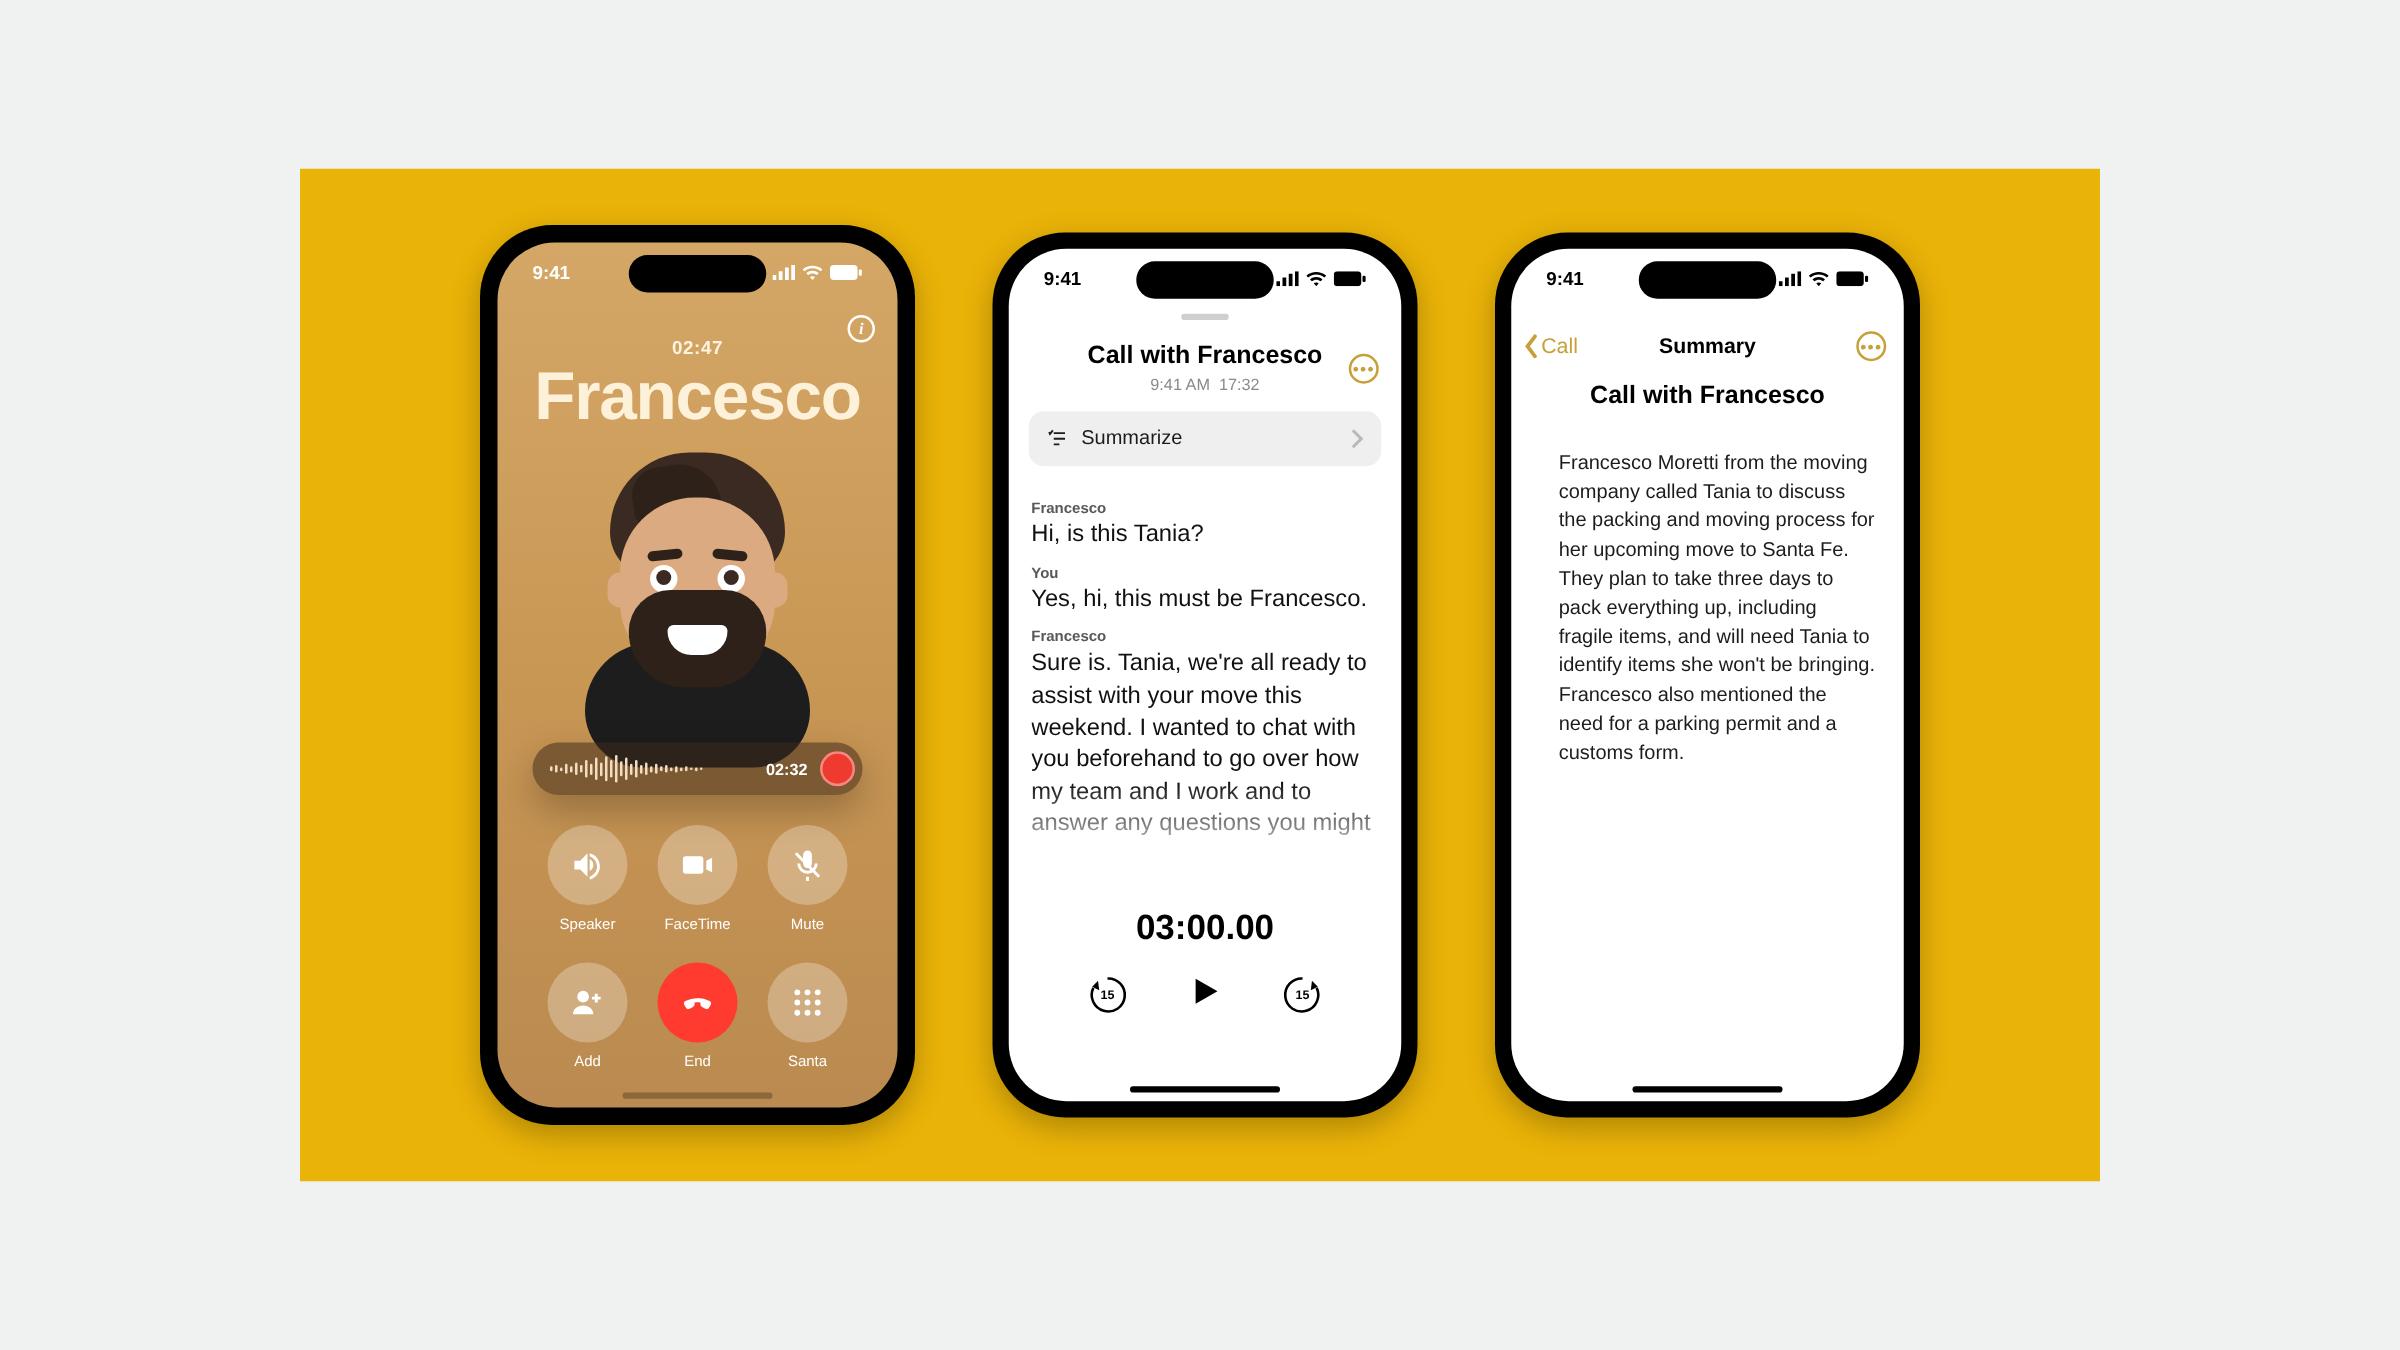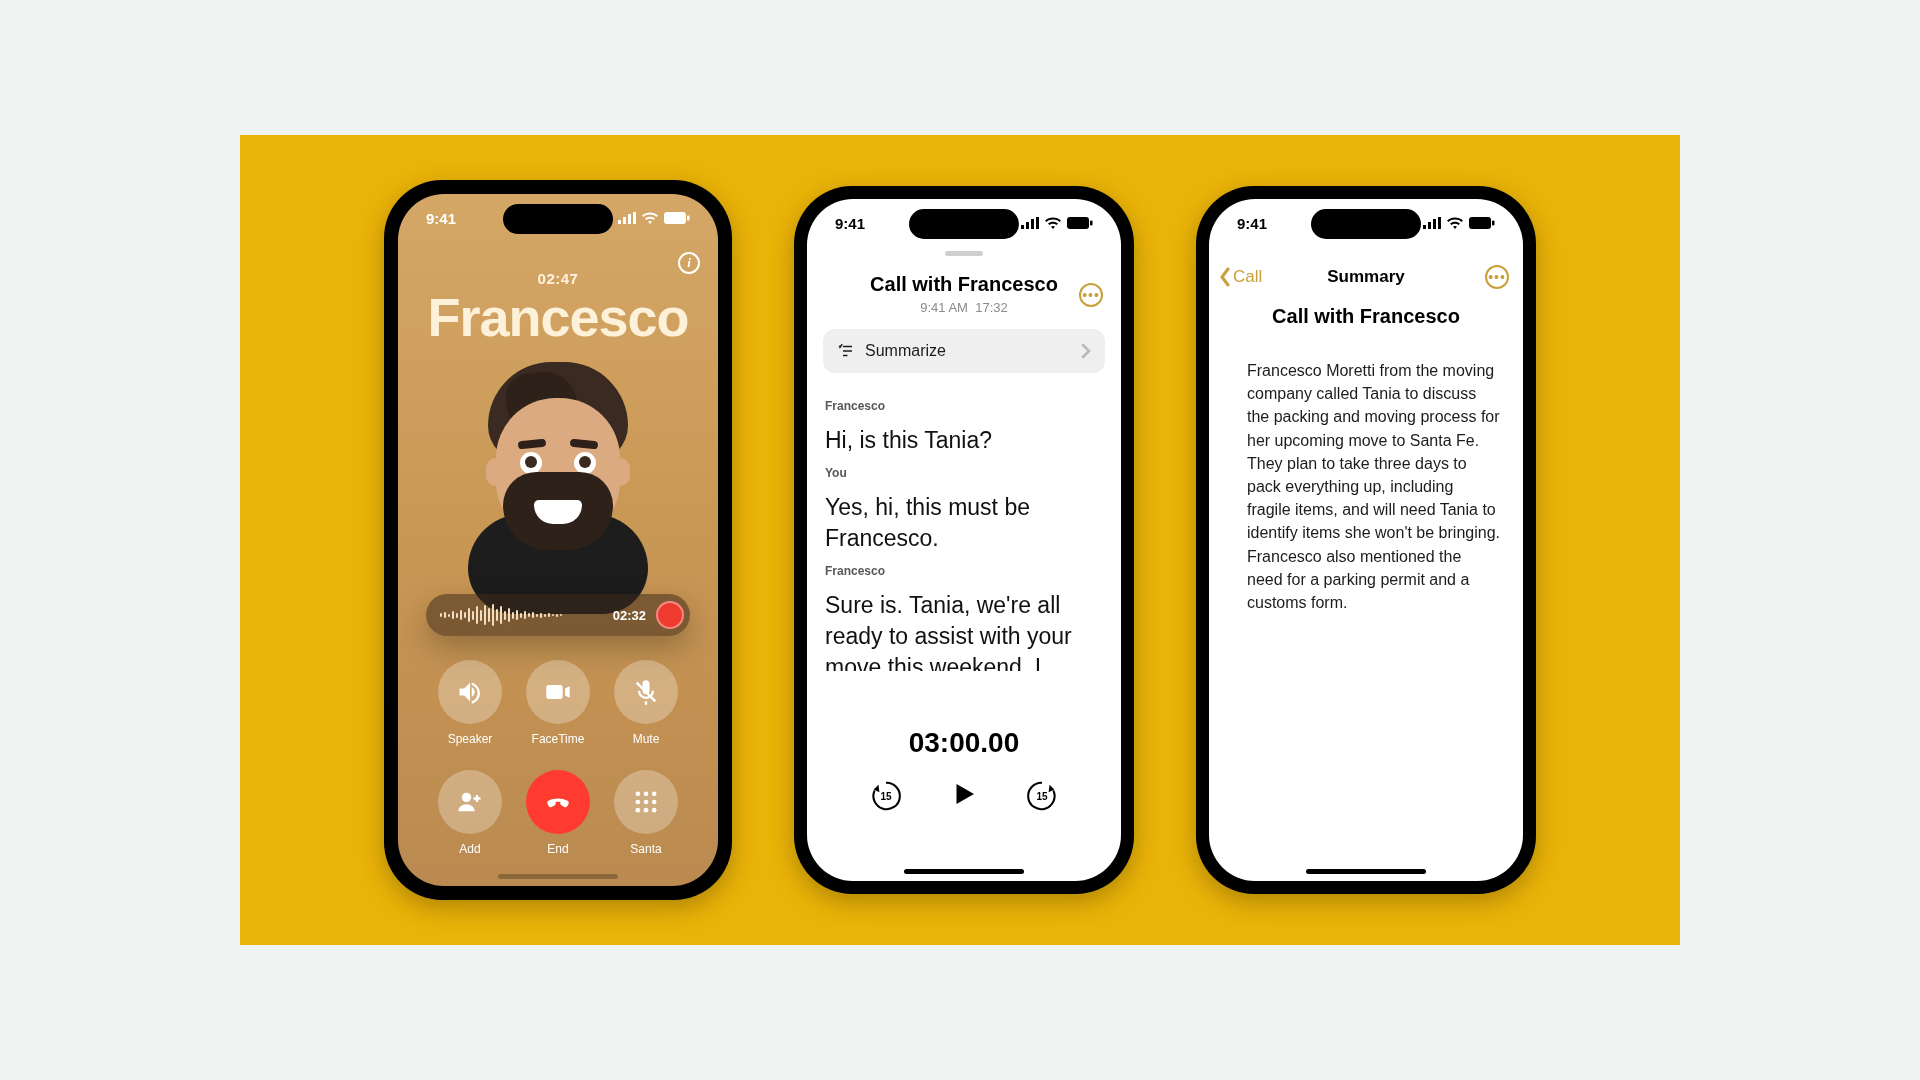--- a/index.html
+++ b/index.html
@@ -59,21 +59,21 @@
 .sheet-handle { position: absolute; top: 52px; left: 50%; transform: translateX(-50%); width: 38px; height: 5px; background: #cfcfcf; border-radius: 3px; }
 .note-head { position: absolute; top: 74px; left: 0; right: 0; text-align: center; }
 .note-title { font-size: 20px; font-weight: 700; }
 .note-sub { margin-top: 4px; font-size: 13px; color: #8a8a8e; }
 .more-circ { position: absolute; top: 84px; right: 18px; width: 24px; height: 24px; border: 2px solid #c7a03a; border-radius: 50%; color: #c7a03a; display: flex; align-items: center; justify-content: center; font-size: 14px; letter-spacing: 1px; line-height: 0; }
 .summarize-row { position: absolute; top: 130px; left: 16px; right: 16px; height: 44px; background: #efeff0; border-radius: 12px; display: flex; align-items: center; padding: 0 14px; gap: 10px; color: #1c1c1e; }
 .summarize-row .st { font-size: 16px; }
 .summarize-row .chev { margin-left: auto; color: #b9b9bd; }
 .transcript { position: absolute; top: 190px; left: 18px; right: 18px; bottom: 210px; overflow: hidden; }
 .t-name { font-size: 12px; font-weight: 700; color: #58585c; margin-top: 10px; }
-.t-text { font-size: 23px; line-height: 1.35; color: #111; margin-top: 12px; }
+.t-text { font-size: 19px; line-height: 1.35; color: #111; margin-top: 2px; }
 .t-text.fade { -webkit-mask-image: linear-gradient(#000 60%, transparent); mask-image: linear-gradient(#000 60%, transparent); }
 
 .player { position: absolute; left: 0; right: 0; bottom: 68px; text-align: center; }
 .player-time { font-size: 28px; font-weight: 700; font-variant-numeric: tabular-nums; }
 .player-ctrls { margin-top: 20px; display: flex; align-items: center; justify-content: center; gap: 46px; }
 .skip-btn { width: 34px; height: 34px; position: relative; }
 .skip-btn svg { width: 34px; height: 34px; stroke: #000; fill: none; stroke-width: 2.2; }
 .skip-btn .num { position: absolute; top: 50%; left: 50%; transform: translate(-50%, -46%); font-size: 10px; font-weight: 700; }
 .play-btn svg { width: 30px; height: 30px; fill: #000; }
 

